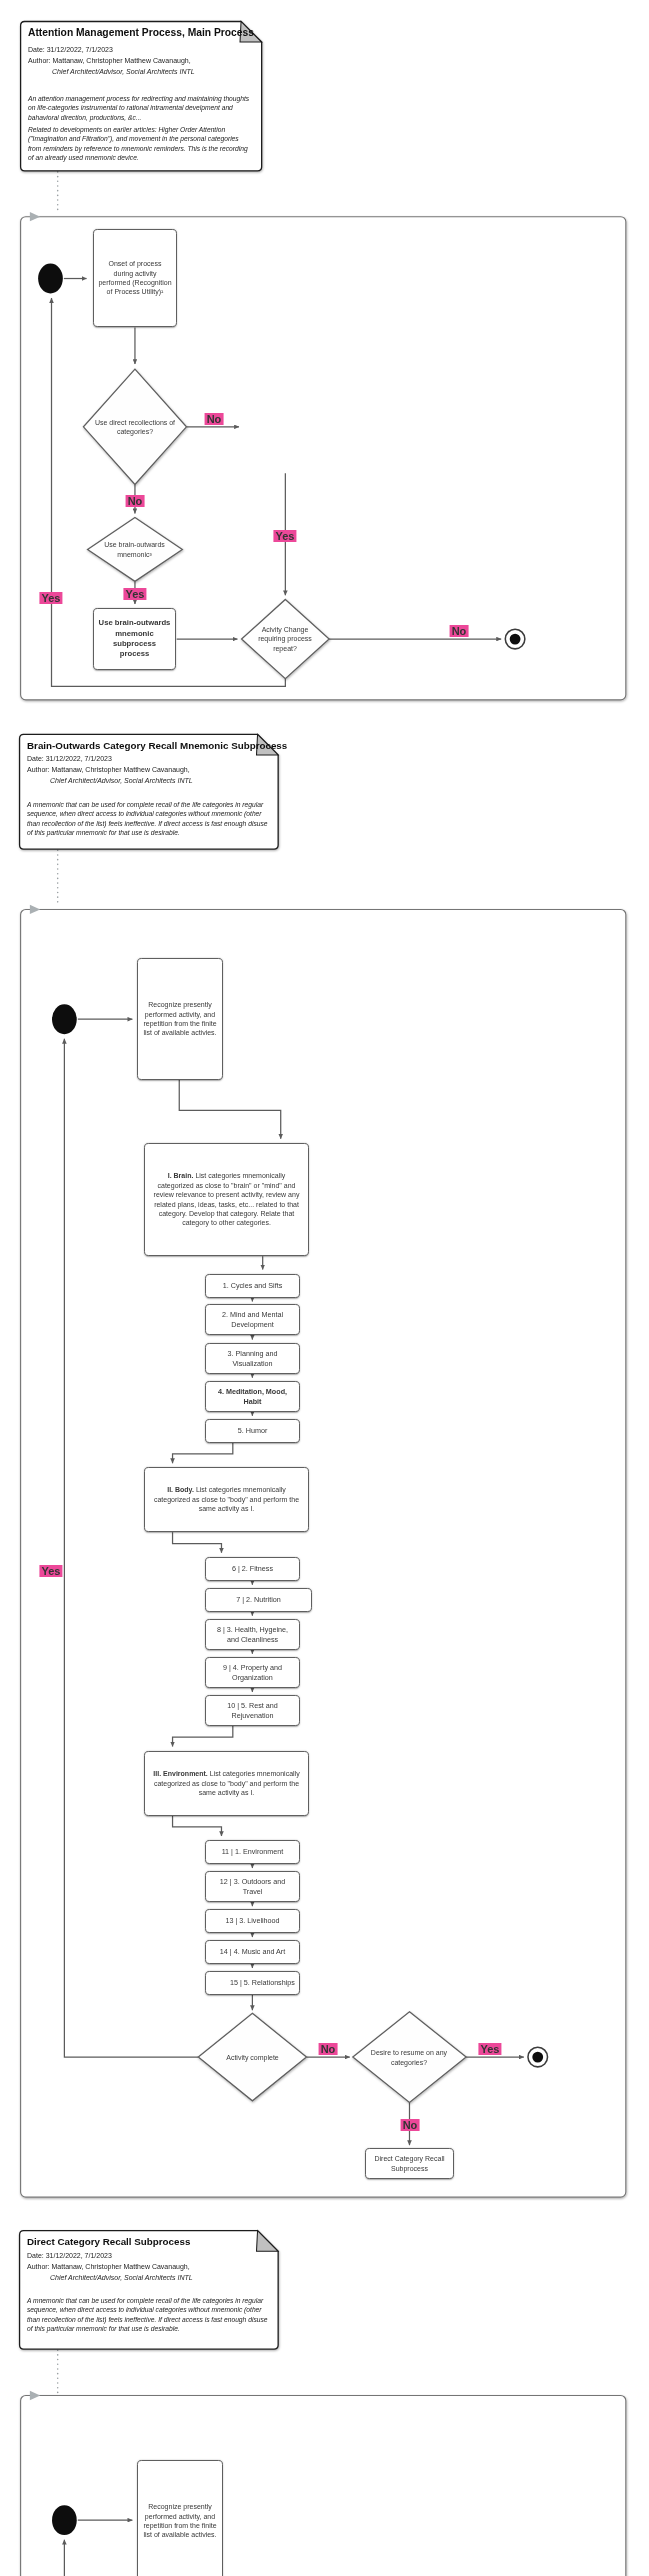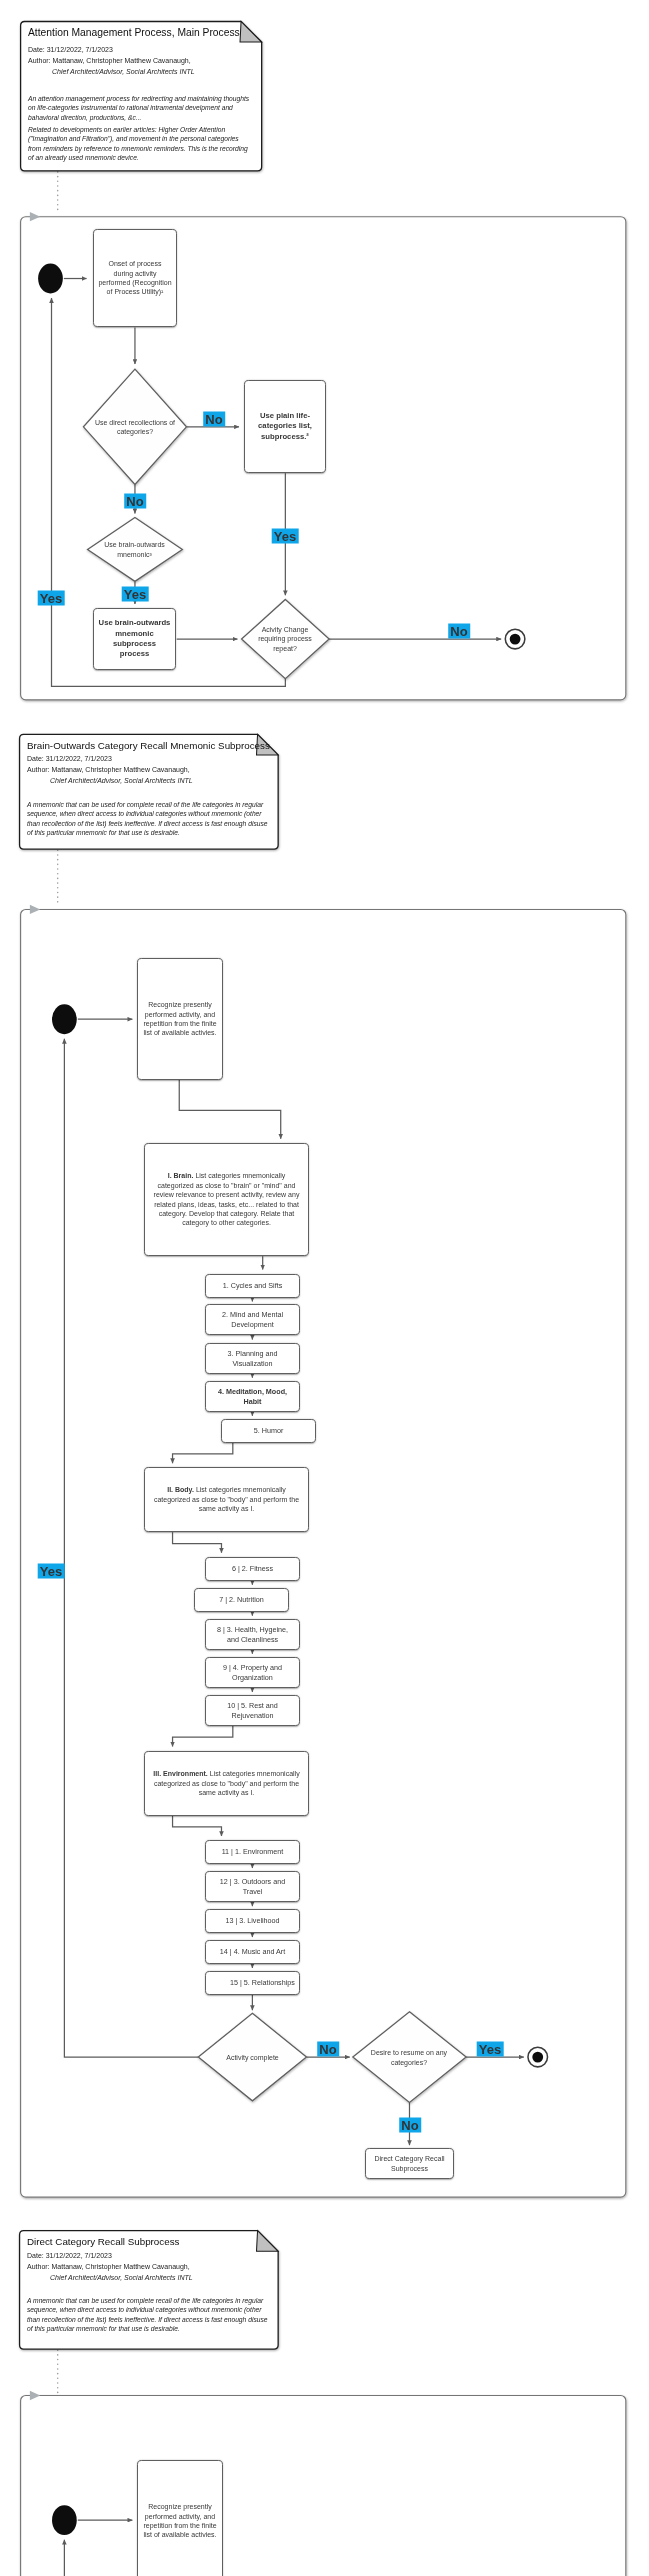--- a/index.html
+++ b/index.html
@@ -7,23 +7,23 @@
   #canvas{position:relative;width:649px;height:2947px;background:#fff;overflow:hidden;}
   #shapes{position:absolute;left:0;top:0;width:649px;height:2947px;}
   .node{position:absolute;background:#fff;border:1.3px solid #5f5f5f;border-radius:4.6px;
         box-shadow:0 0.5px 1.5px rgba(0,0,0,.35);display:flex;align-items:center;justify-content:center;
         text-align:center;font-size:7px;line-height:1.35;color:#383838;padding:2.1px 4.1px;box-sizing:border-box;}
   .node.small{font-size:7.2px;}
   .node.bold{font-weight:bold;font-size:7.7px;}
   .lead{font-weight:bold;}
   .dtext{position:absolute;display:flex;align-items:center;justify-content:center;text-align:center;
          font-size:7px;line-height:1.3;color:#3a3a3a;pointer-events:none;}
-  .elabel{position:absolute;transform:translate(-50%,-50%);background:#0ea5e9;padding:0 2.1px;
-          font-weight:bold;font-size:13px;color:#333;}
-  .ntitle{position:absolute;font-size:10.3px;color:#0f0f0f;white-space:nowrap;}
+  .elabel{position:absolute;transform:translate(-50%,-50%);background:#ec4899;padding:0 2.1px;
+          font-weight:bold;font-size:11px;color:#333;}
+  .ntitle{position:absolute;font-size:10.3px;color:#0f0f0f;white-space:nowrap;font-weight:bold;}
   .nmeta{position:absolute;font-size:7px;color:#1c1c1c;white-space:nowrap;}
   .nmeta.it{font-style:italic;}
   .npara{position:absolute;font-size:6.7px;font-style:italic;color:#222;line-height:1.38;}
 </style>
 </head>
 <body>
 
 <div id="canvas">
 
 <svg id="shapes" width="649" height="2947" viewBox="0 0 1260 5720" xmlns="http://www.w3.org/2000/svg">
@@ -149,23 +149,20 @@
 <div class="nmeta" style="left:27px;top:2263px;">Author: Mattanaw, Christopher Matthew Cavanaugh,</div>
 <div class="nmeta it" style="left:50px;top:2274px;">Chief Architect/Advisor, Social Architects INTL</div>
 <div class="npara" style="left:27px;top:2296px;width:243px;">A mnemonic that can be used for complete recall of the life categories in regular sequence, when direct access to individual categories without mnemonic (other than recollection of the list) feels ineffective. If direct access is fast enough disuse of this particular mnemonic for that use is desirable.</div>
 
 <div class="node" style="left:93px;top:229px;width:84px;height:98px;">
   <span>Onset of process during activity performed (Recognition of Process Utility)¹</span>
 </div>
 <div class="dtext" style="left:94px;top:396px;width:82px;height:62px;">
   <span>Use direct recollections of categories?</span>
 </div>
-<div class="node bold" style="left:244px;top:380px;width:82px;height:93px;">
-  <span>Use plain life-categories list, subprocess.²</span>
-</div>
 <div class="dtext" style="left:96px;top:529px;width:77px;height:41px;">
   <span>Use brain-outwards mnemonic³</span>
 </div>
 <div class="node bold" style="left:93px;top:608px;width:83px;height:62px;">
   <span>Use brain-outwards mnemonic subprocess process</span>
 </div>
 <div class="dtext" style="left:249px;top:613px;width:72px;height:52px;">
   <span>Acivity Change requiring process repeat?</span>
 </div>
 <div class="elabel" style="left:214px;top:419px;">No</div>
@@ -187,32 +184,32 @@
     </div>
 <div class="node small" style="left:205px;top:1304px;width:95px;height:31px;">
       <span>2. Mind and Mental Development</span>
     </div>
 <div class="node small" style="left:205px;top:1343px;width:95px;height:31px;">
       <span>3. Planning and Visualization</span>
     </div>
 <div class="node small" style="left:205px;top:1381px;width:95px;height:31px;font-weight:bold;">
       <span>4. Meditation, Mood, Habit</span>
     </div>
-<div class="node small" style="left:205px;top:1419px;width:95px;height:24px;margin-left:16px;">
+<div class="node small" style="left:205px;top:1419px;width:95px;height:24px;">
       <span>5. Humor</span>
     </div>
 
 <div class="node" style="left:144px;top:1467px;width:165px;height:65px;padding:5.2px 7.2px;">
   <span><span class="lead">II. Body.</span> <span>List categories mnemonically categorized as close to "body" and perform the same activity as I.</span></span>
 </div>
 
 <div class="node small" style="left:205px;top:1557px;width:95px;height:24px;">
       <span>6 | 2. Fitness</span>
     </div>
-<div class="node small" style="left:194px;top:1588px;width:95px;height:24px;">
+<div class="node small" style="left:205px;top:1588px;width:107px;height:24px;">
       <span>7 | 2. Nutrition</span>
     </div>
 <div class="node small" style="left:205px;top:1619px;width:95px;height:31px;">
       <span>8 | 3. Health, Hygeine, and Cleanliness</span>
     </div>
 <div class="node small" style="left:205px;top:1657px;width:95px;height:31px;">
       <span>9 | 4. Property and Organization</span>
     </div>
 <div class="node small" style="left:205px;top:1695px;width:95px;height:31px;">
       <span>10 | 5. Rest and Rejuvenation</span>

